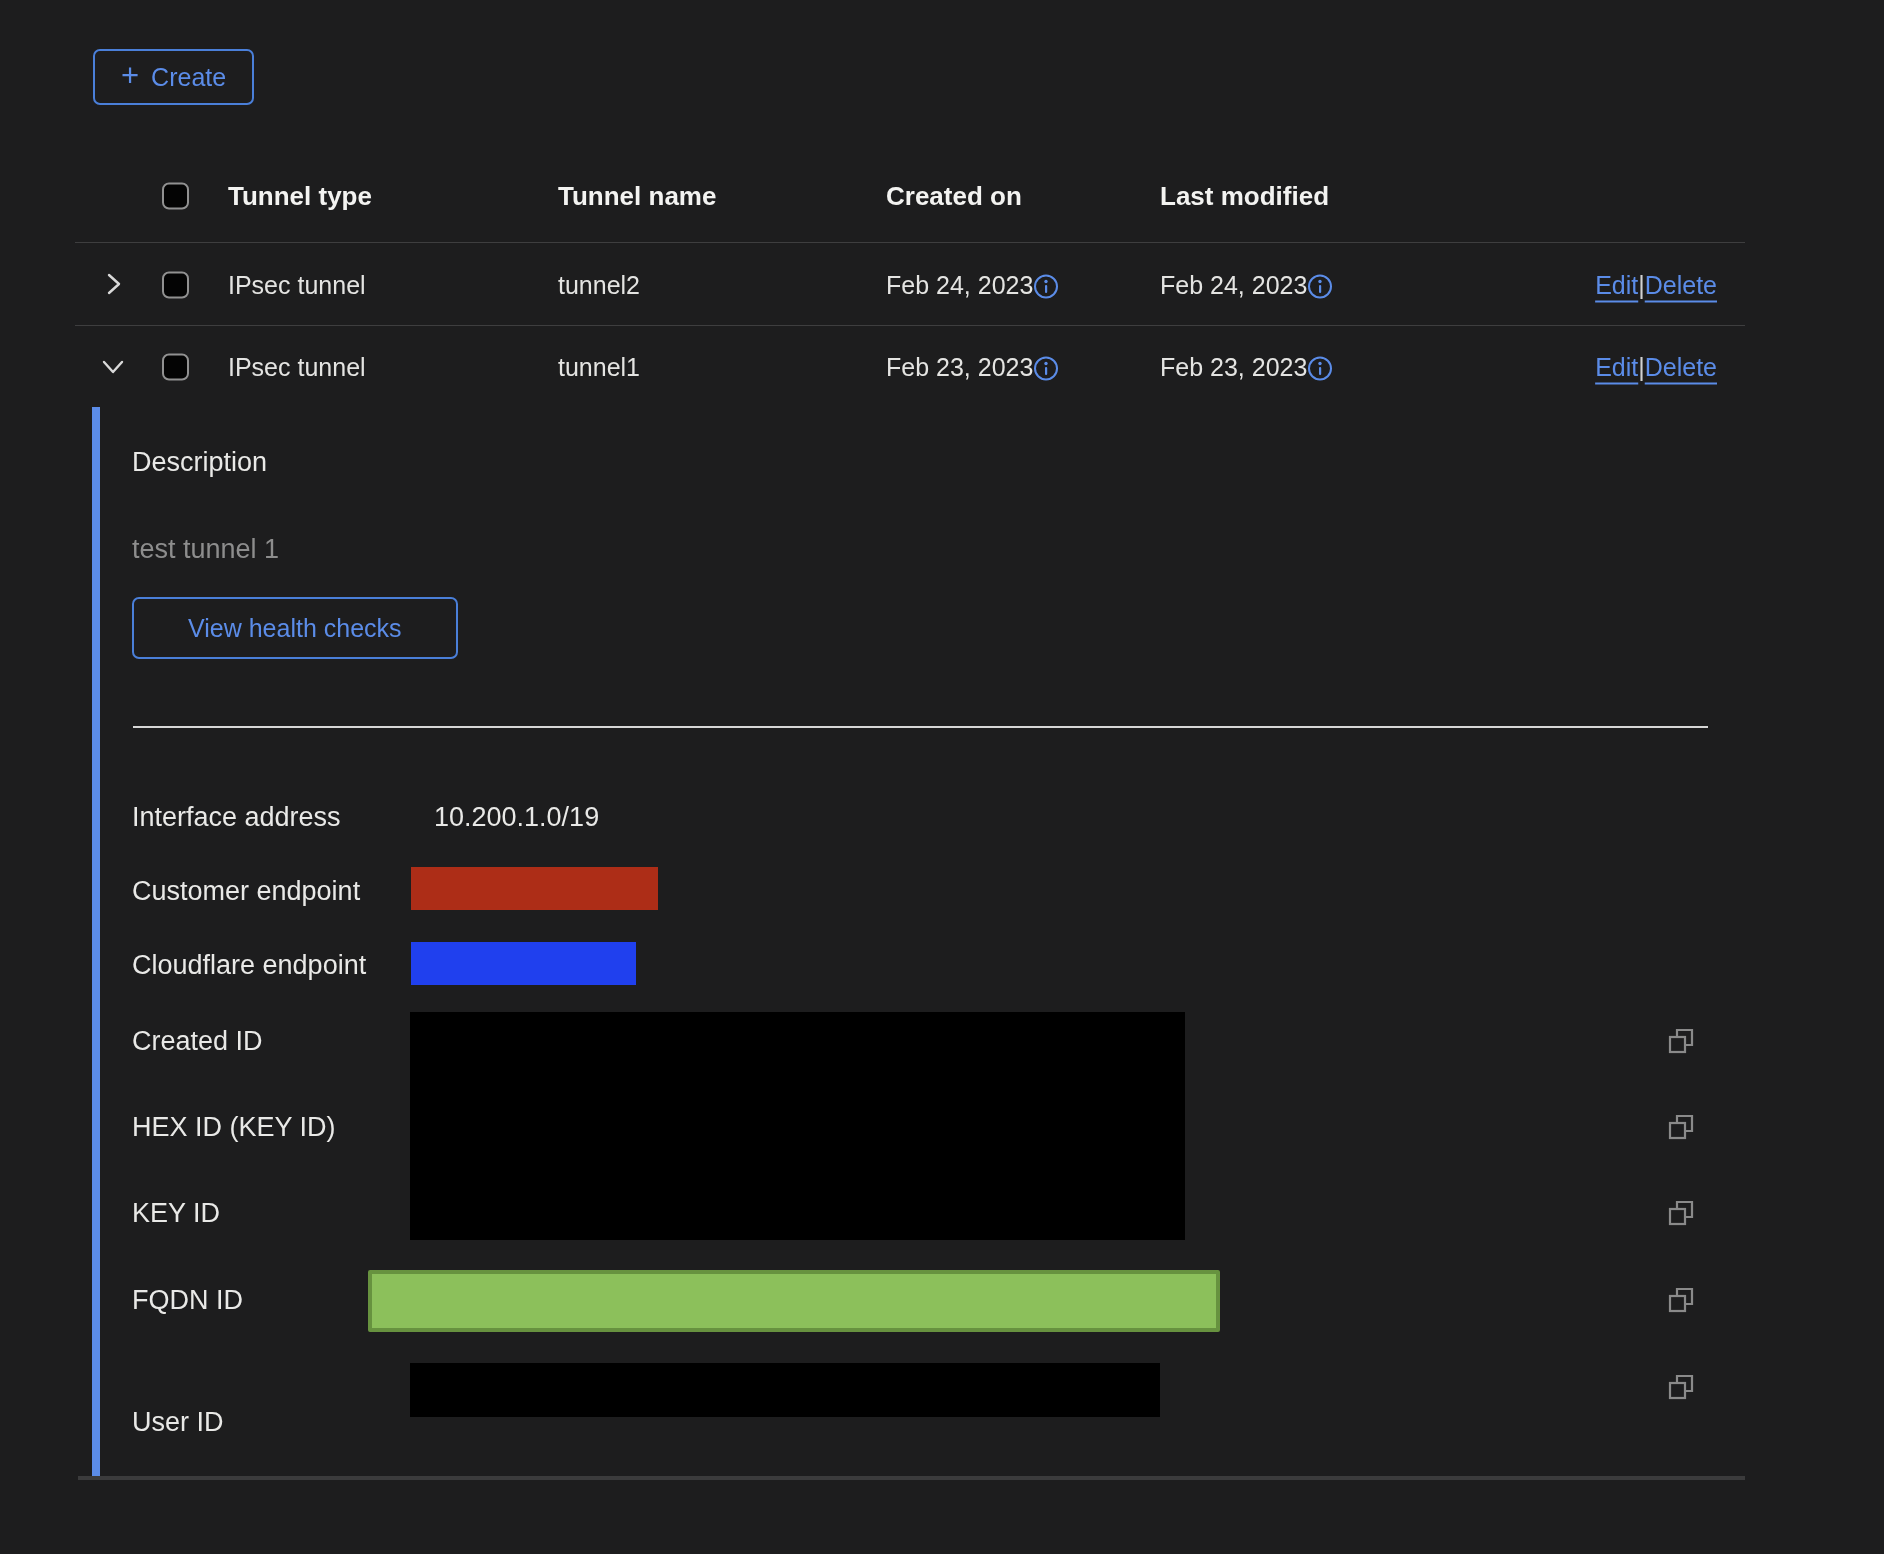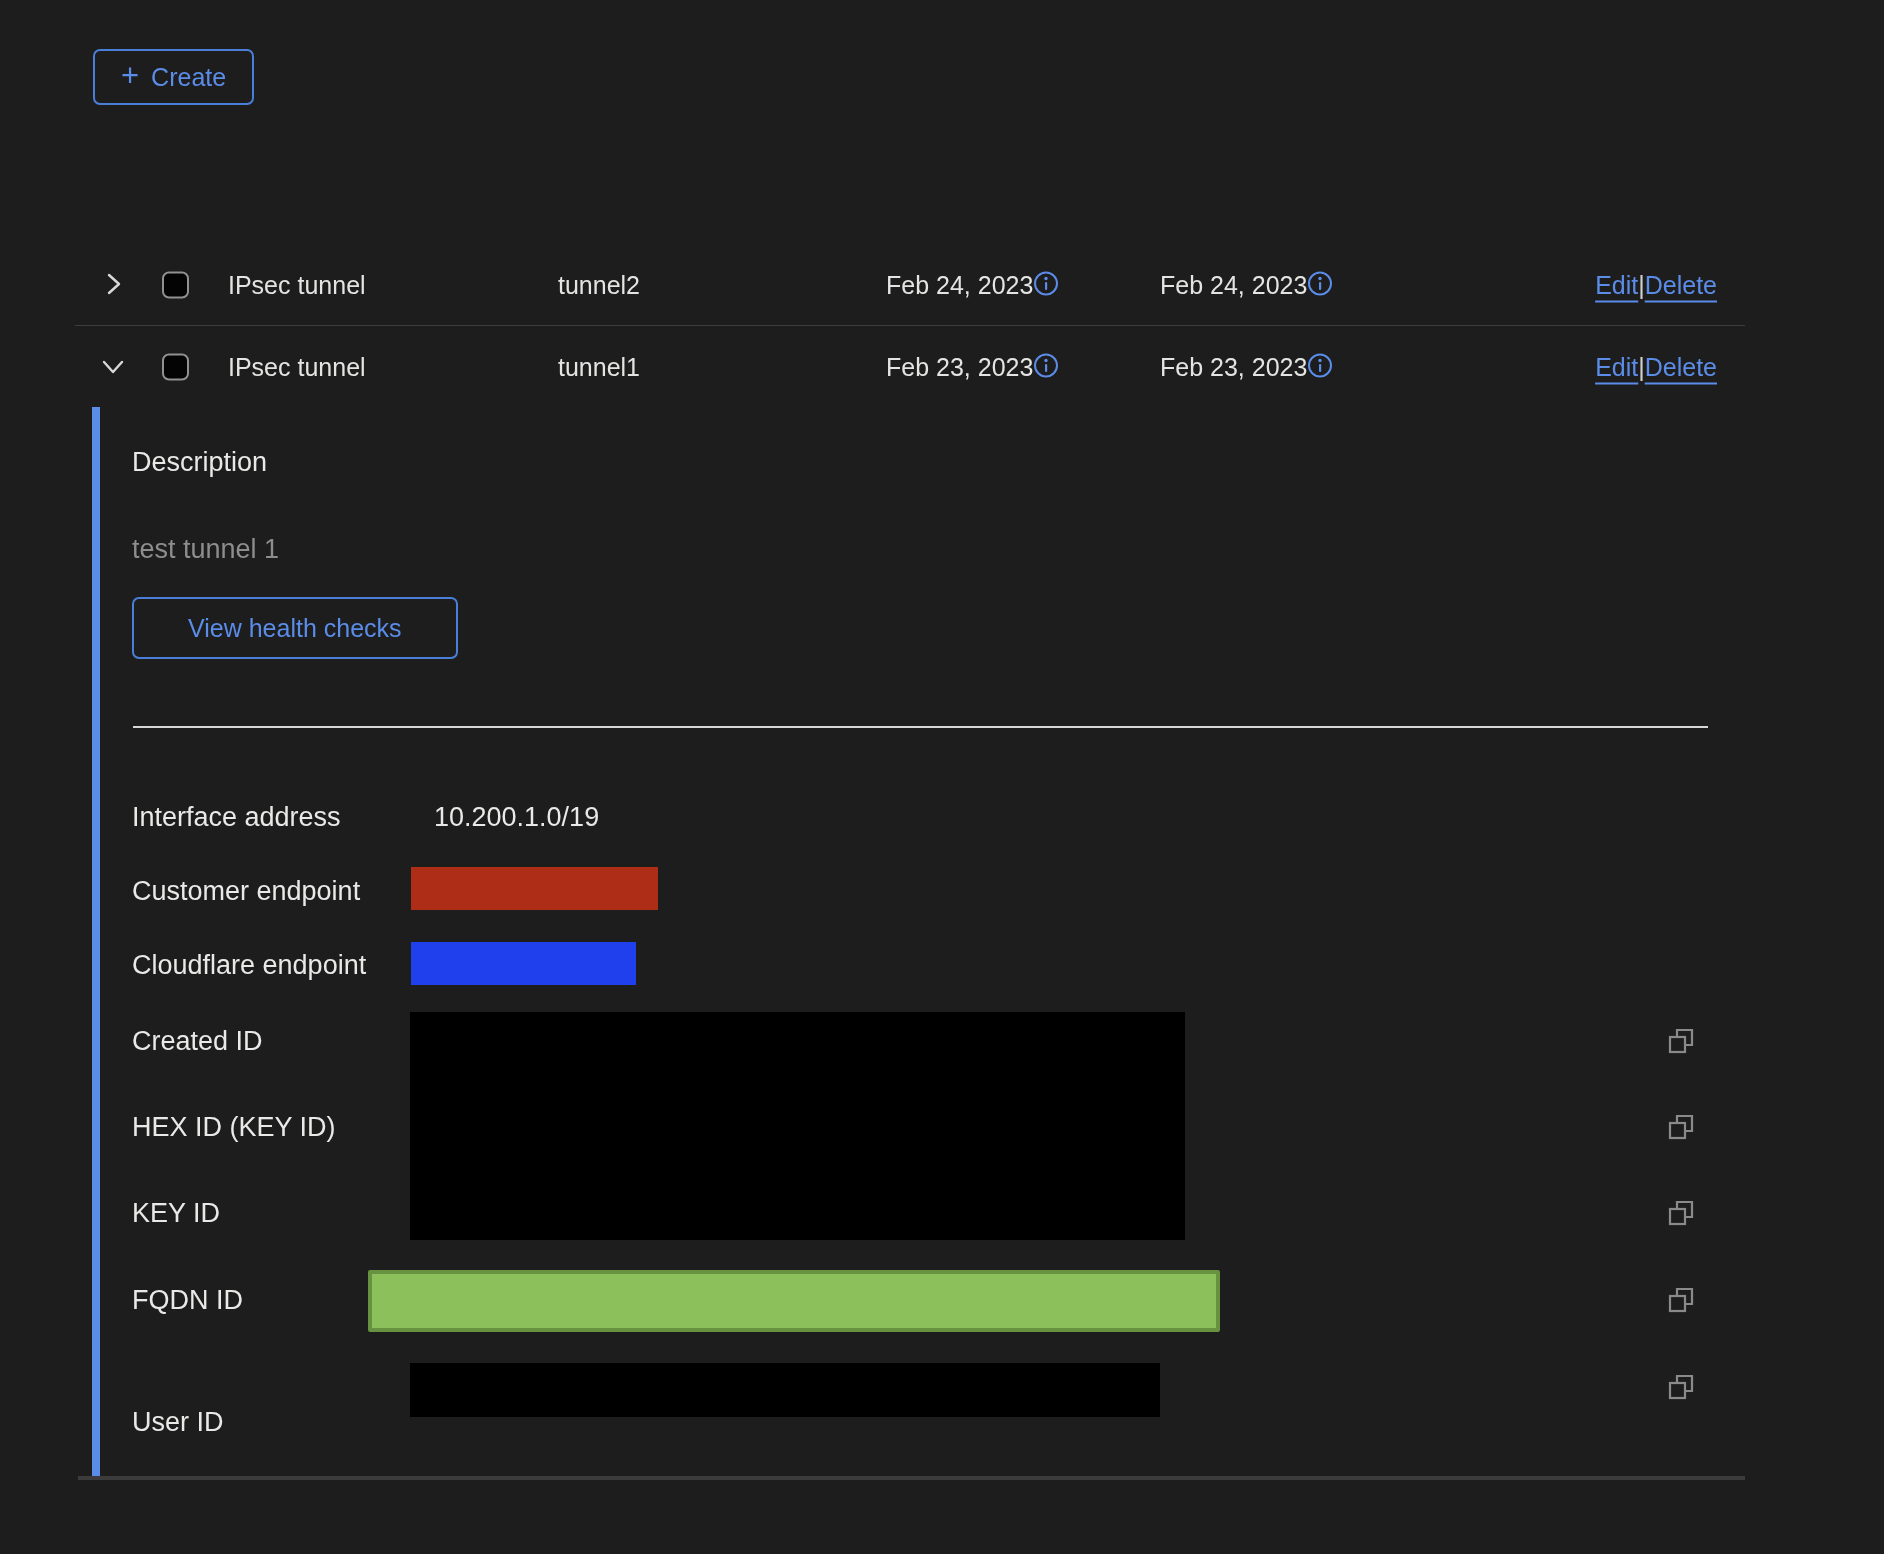--- a/index.html
+++ b/index.html
@@ -64,21 +64,21 @@
   .checkbox {
     width: 27px; height: 27px;
     border: 2px solid #919191;
     border-radius: 7px;
     background: #040404;
     cursor: pointer;
   }
 
   .chev-btn { background: none; border: none; cursor: pointer; padding: 4px; color: #d9d9d9; display: inline-flex; }
 
-  .date-cell { display: inline-flex; align-items: flex-start; }
+  .date-cell { display: inline-flex; align-items: flex-end; }
   .info-icon { display: inline-flex; cursor: pointer; color: var(--accent-blue, #5b8ce8); }
 
   .actions {
     position: absolute;
     right: 28px;
     top: 50%;
     transform: translateY(-50%);
     display: inline-flex;
     align-items: center;
     gap: 0;
@@ -160,20 +160,29 @@
 </head>
 <body>
 
 <div class="stage">
 
   <button class="create-btn">
     <span class="plus">+</span>
     <span>Create</span>
   </button>
 
+  <div class="t-row t-header">
+    <div class="cell pos-check">
+        <div class="checkbox"></div>
+      </div>
+    <div class="cell hdr pos-type">Tunnel type</div>
+    <div class="cell hdr pos-name">Tunnel name</div>
+    <div class="cell hdr pos-created">Created on</div>
+    <div class="cell hdr pos-modified">Last modified</div>
+  </div>
 
   <div class="t-row t-r1">
     <div class="cell pos-chev">
       <button class="chev-btn">
         <svg width="26" height="26" viewBox="0 0 26 26">
             <path d="M9 4 L19 13 L9 22" fill="none" stroke="currentColor" stroke-width="2.4" stroke-linecap="round" stroke-linejoin="round"></path>
           </svg>
       </button>
     </div>
     <div class="cell pos-check">

